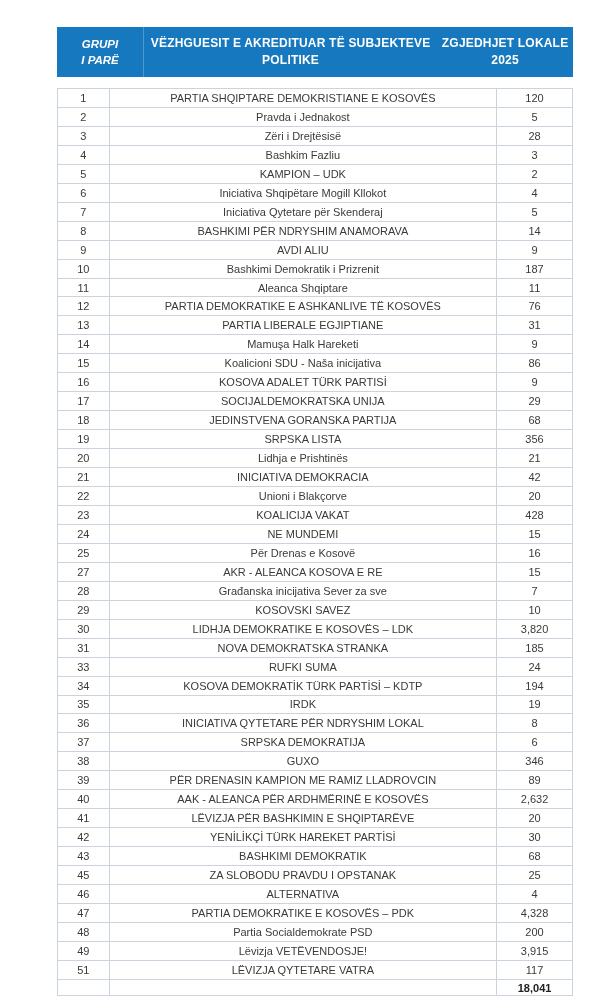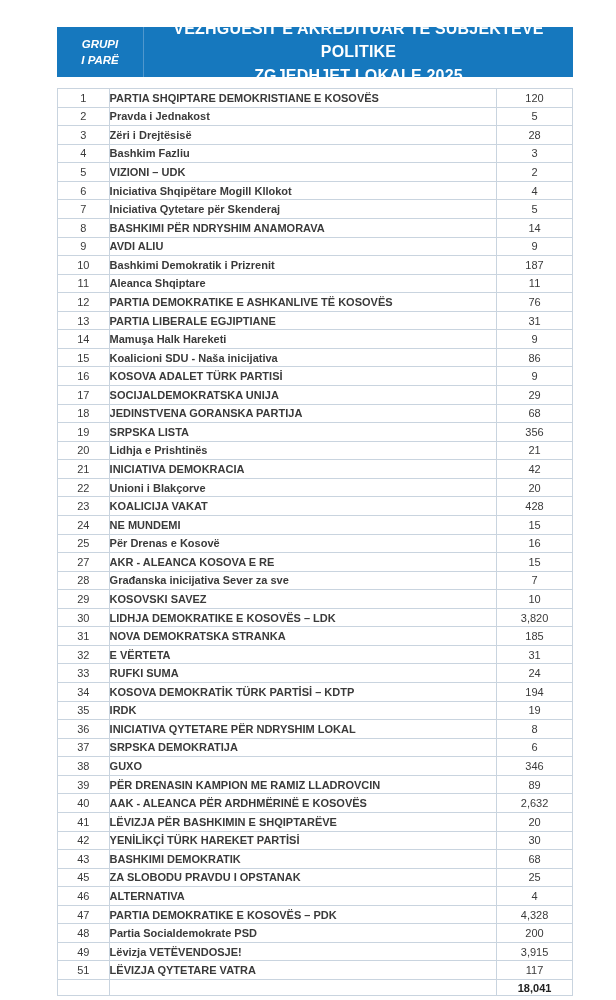--- a/index.html
+++ b/index.html
@@ -36,25 +36,25 @@
     align-items: center;
     font-weight: bold;
     font-style: italic;
     font-size: 11.5px;
     line-height: 1.4;
     text-align: center;
   }
   .header-right {
     flex: 1;
     display: flex;
-    flex-direction: column;
+    flex-direction: row;
     justify-content: center;
     align-items: center;
     font-weight: bold;
-    font-size: 16px;
+    font-size: 12px;
     line-height: 1.45;
     text-align: center;
     letter-spacing: 0.2px;
   }
   .table-wrap {
     position: absolute;
     left: 57px;
     top: 88px;
     width: 516px;
   }
@@ -67,21 +67,21 @@
     color: #3a3a3a;
   }
   table.observers td {
     border: 1px solid #c9d4df;
     padding: 0;
     height: 15px;
     overflow: hidden;
     white-space: nowrap;
   }
   td.col-no    { width: 50px;  text-align: center; }
-  td.col-name  { width: 382px; text-align: left; padding-left: 14px; font-weight: bold; }
+  td.col-name  { width: 382px; text-align: center; padding-left: 14px; }
   td.col-count { width: 74px;  text-align: center; }
   tfoot td.col-count { font-weight: bold; color: #222; }
 </style>
 </head>
 <body>
 
 <div class="page">
 
   <div class="header-banner">
     <div class="header-left">
@@ -112,21 +112,21 @@
             <td class="col-name">Zëri i Drejtësisë</td>
             <td class="col-count">28</td>
           </tr>
           <tr>
             <td class="col-no">4</td>
             <td class="col-name">Bashkim Fazliu</td>
             <td class="col-count">3</td>
           </tr>
           <tr>
             <td class="col-no">5</td>
-            <td class="col-name">VIZIONI – UDK</td>
+            <td class="col-name">KAMPION – UDK</td>
             <td class="col-count">2</td>
           </tr>
           <tr>
             <td class="col-no">6</td>
             <td class="col-name">Iniciativa Shqipëtare Mogill Kllokot</td>
             <td class="col-count">4</td>
           </tr>
           <tr>
             <td class="col-no">7</td>
             <td class="col-name">Iniciativa Qytetare për Skenderaj</td>
@@ -239,25 +239,20 @@
           </tr>
           <tr>
             <td class="col-no">30</td>
             <td class="col-name">LIDHJA DEMOKRATIKE E KOSOVËS – LDK</td>
             <td class="col-count">3,820</td>
           </tr>
           <tr>
             <td class="col-no">31</td>
             <td class="col-name">NOVA DEMOKRATSKA STRANKA</td>
             <td class="col-count">185</td>
-          </tr>
-          <tr>
-            <td class="col-no">32</td>
-            <td class="col-name">E VËRTETA</td>
-            <td class="col-count">31</td>
           </tr>
           <tr>
             <td class="col-no">33</td>
             <td class="col-name">RUFKI SUMA</td>
             <td class="col-count">24</td>
           </tr>
           <tr>
             <td class="col-no">34</td>
             <td class="col-name">KOSOVA DEMOKRATİK TÜRK PARTİSİ – KDTP</td>
             <td class="col-count">194</td>

